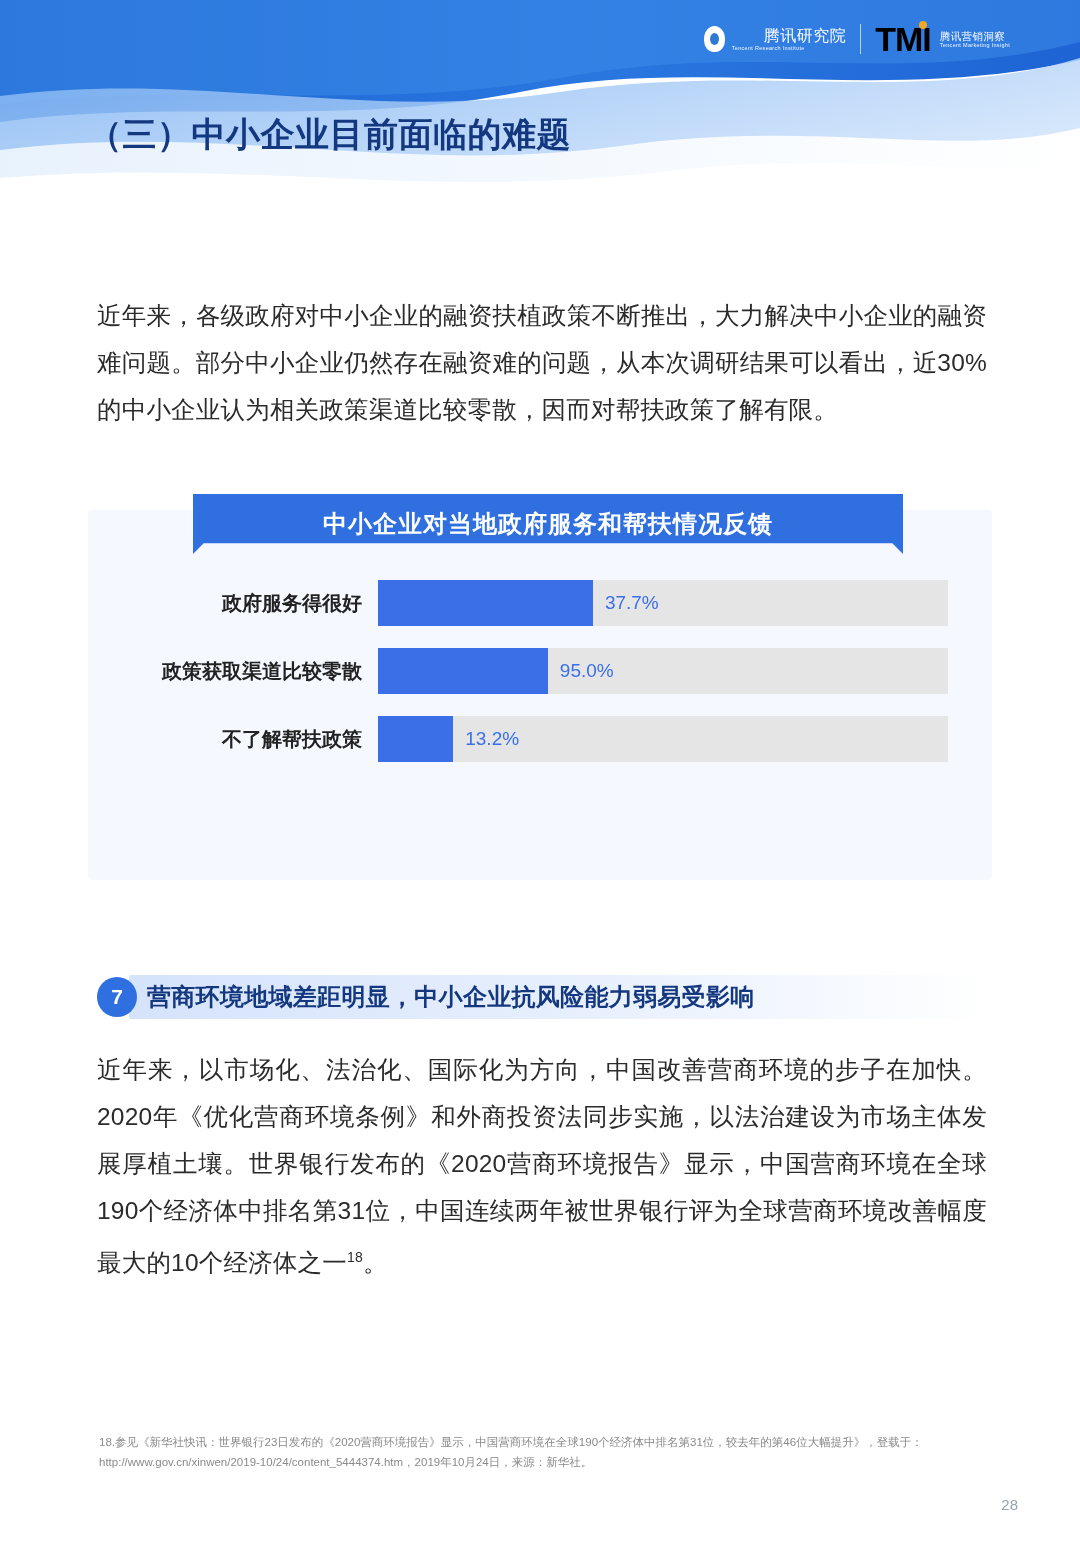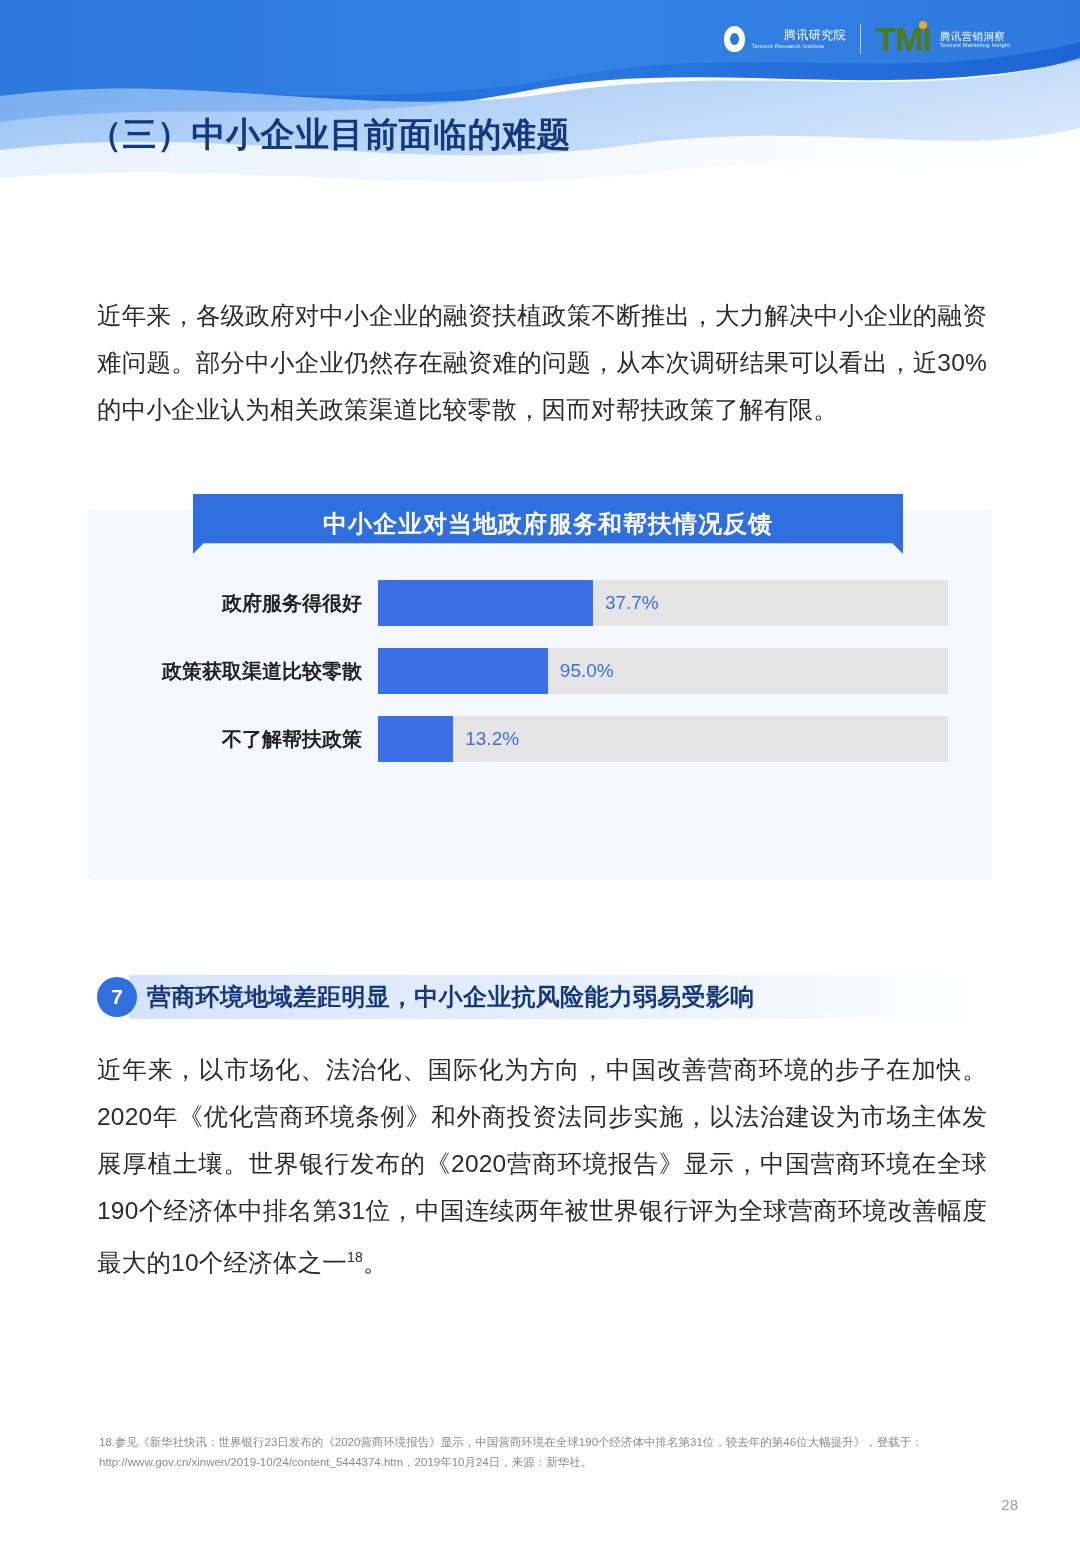--- a/index.html
+++ b/index.html
@@ -56,21 +56,21 @@
     position: absolute;
     left: 6px; top: 7px;
     width: 9px; height: 12px;
     background: #2e7ad3;
     border-radius: 50%;
   }
   .logo-tencent-text {
     line-height: 1.12;
   }
   .logo-tencent-cn {
-    font-size: 12px;
+    font-size: 16px;
     letter-spacing: 0.5px;
     white-space: nowrap;
     margin-left: 32px;
   }
   .logo-tencent-en {
     font-size: 5.5px;
     letter-spacing: 0.3px;
     white-space: nowrap;
     opacity: 0.95;
   }
@@ -80,21 +80,21 @@
     background: rgba(255,255,255,0.65);
   }
   .tmi-block {
     display: flex;
     align-items: center;
     gap: 9px;
   }
   .tmi-logo {
     font-size: 34px;
     font-weight: bold;
-    color: #4d7c0f;
+    color: #000000;
     letter-spacing: -1px;
     position: relative;
     line-height: 1;
     font-family: "Liberation Sans", sans-serif;
   }
   .tmi-dot {
     position: absolute;
     right: 4px;
     top: -1px;
     width: 8px;

